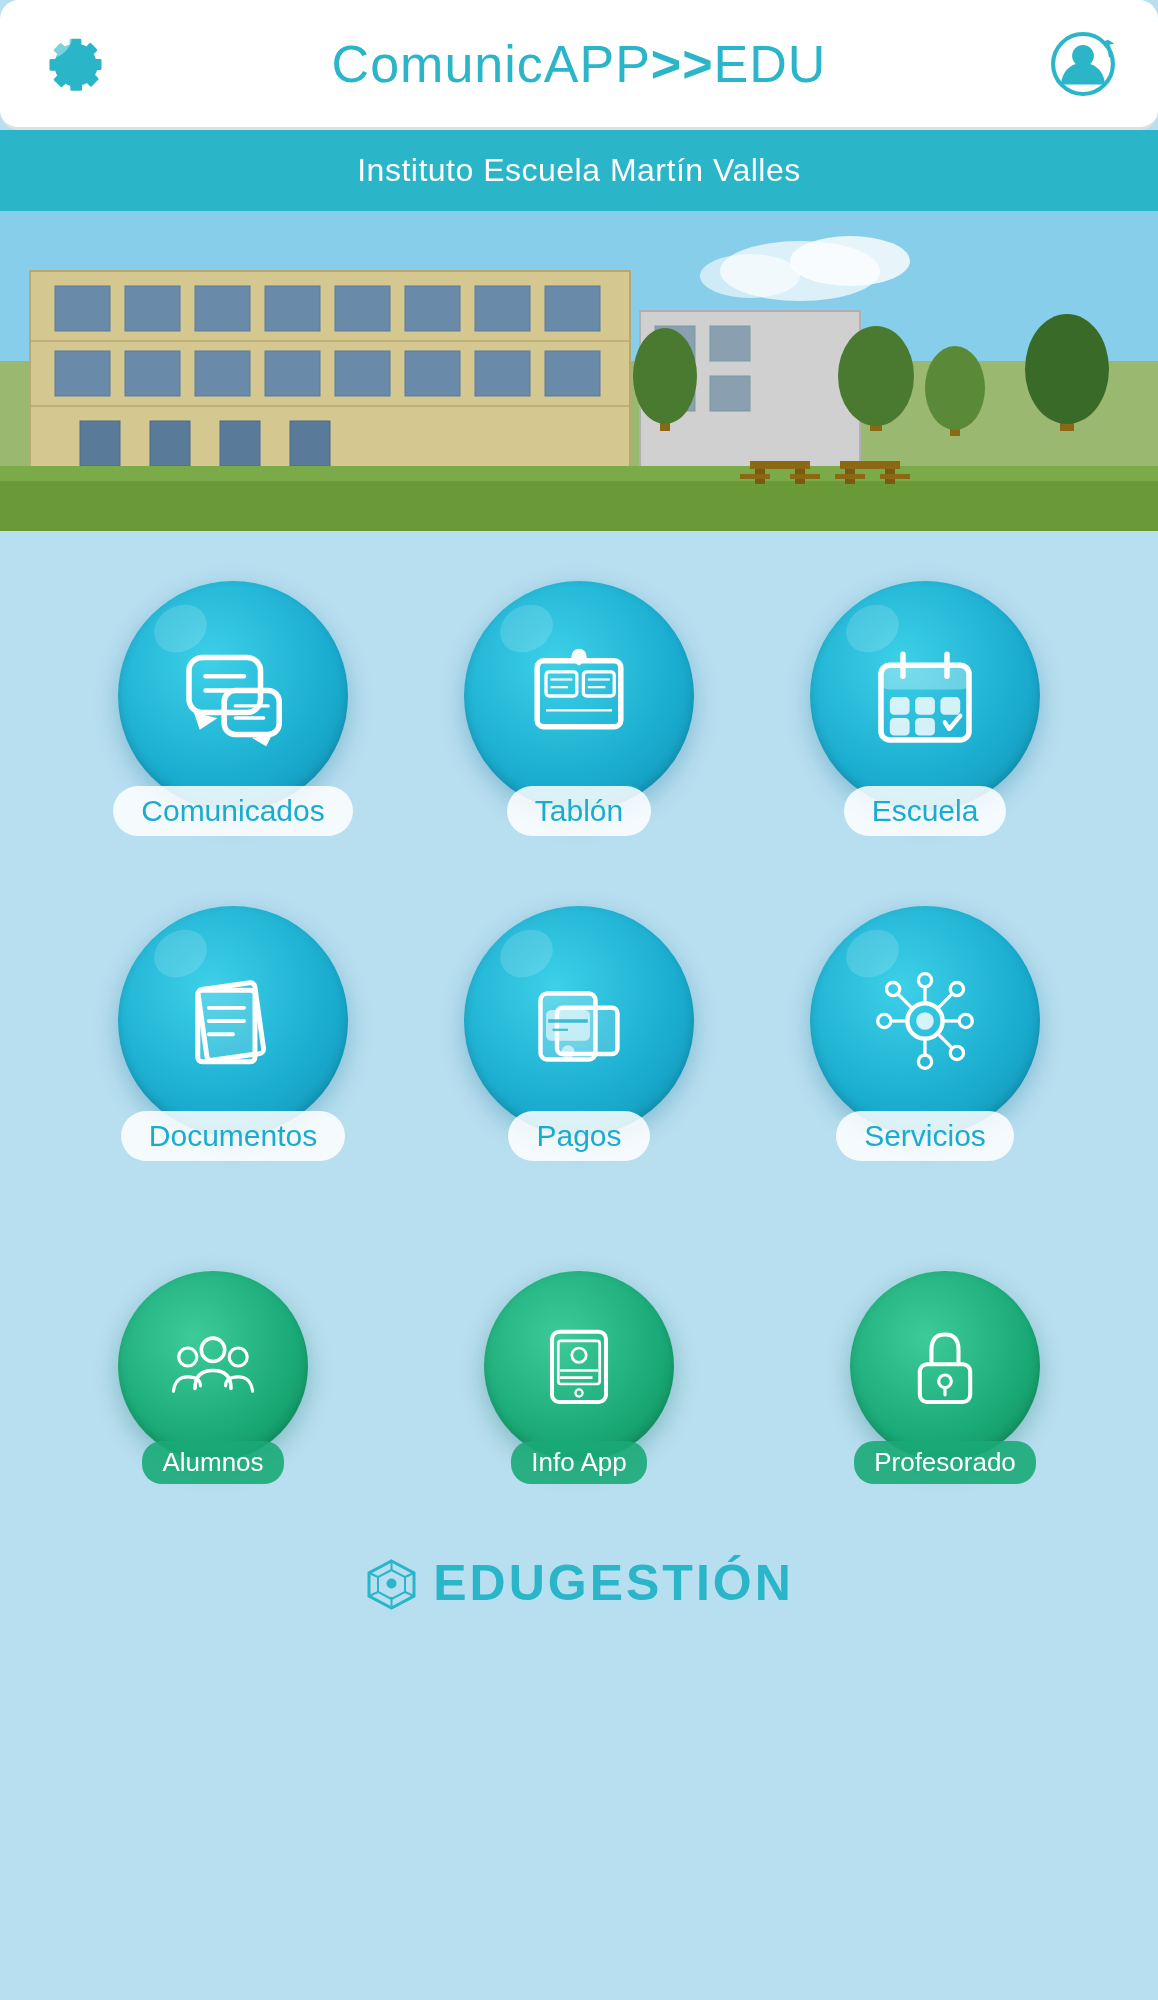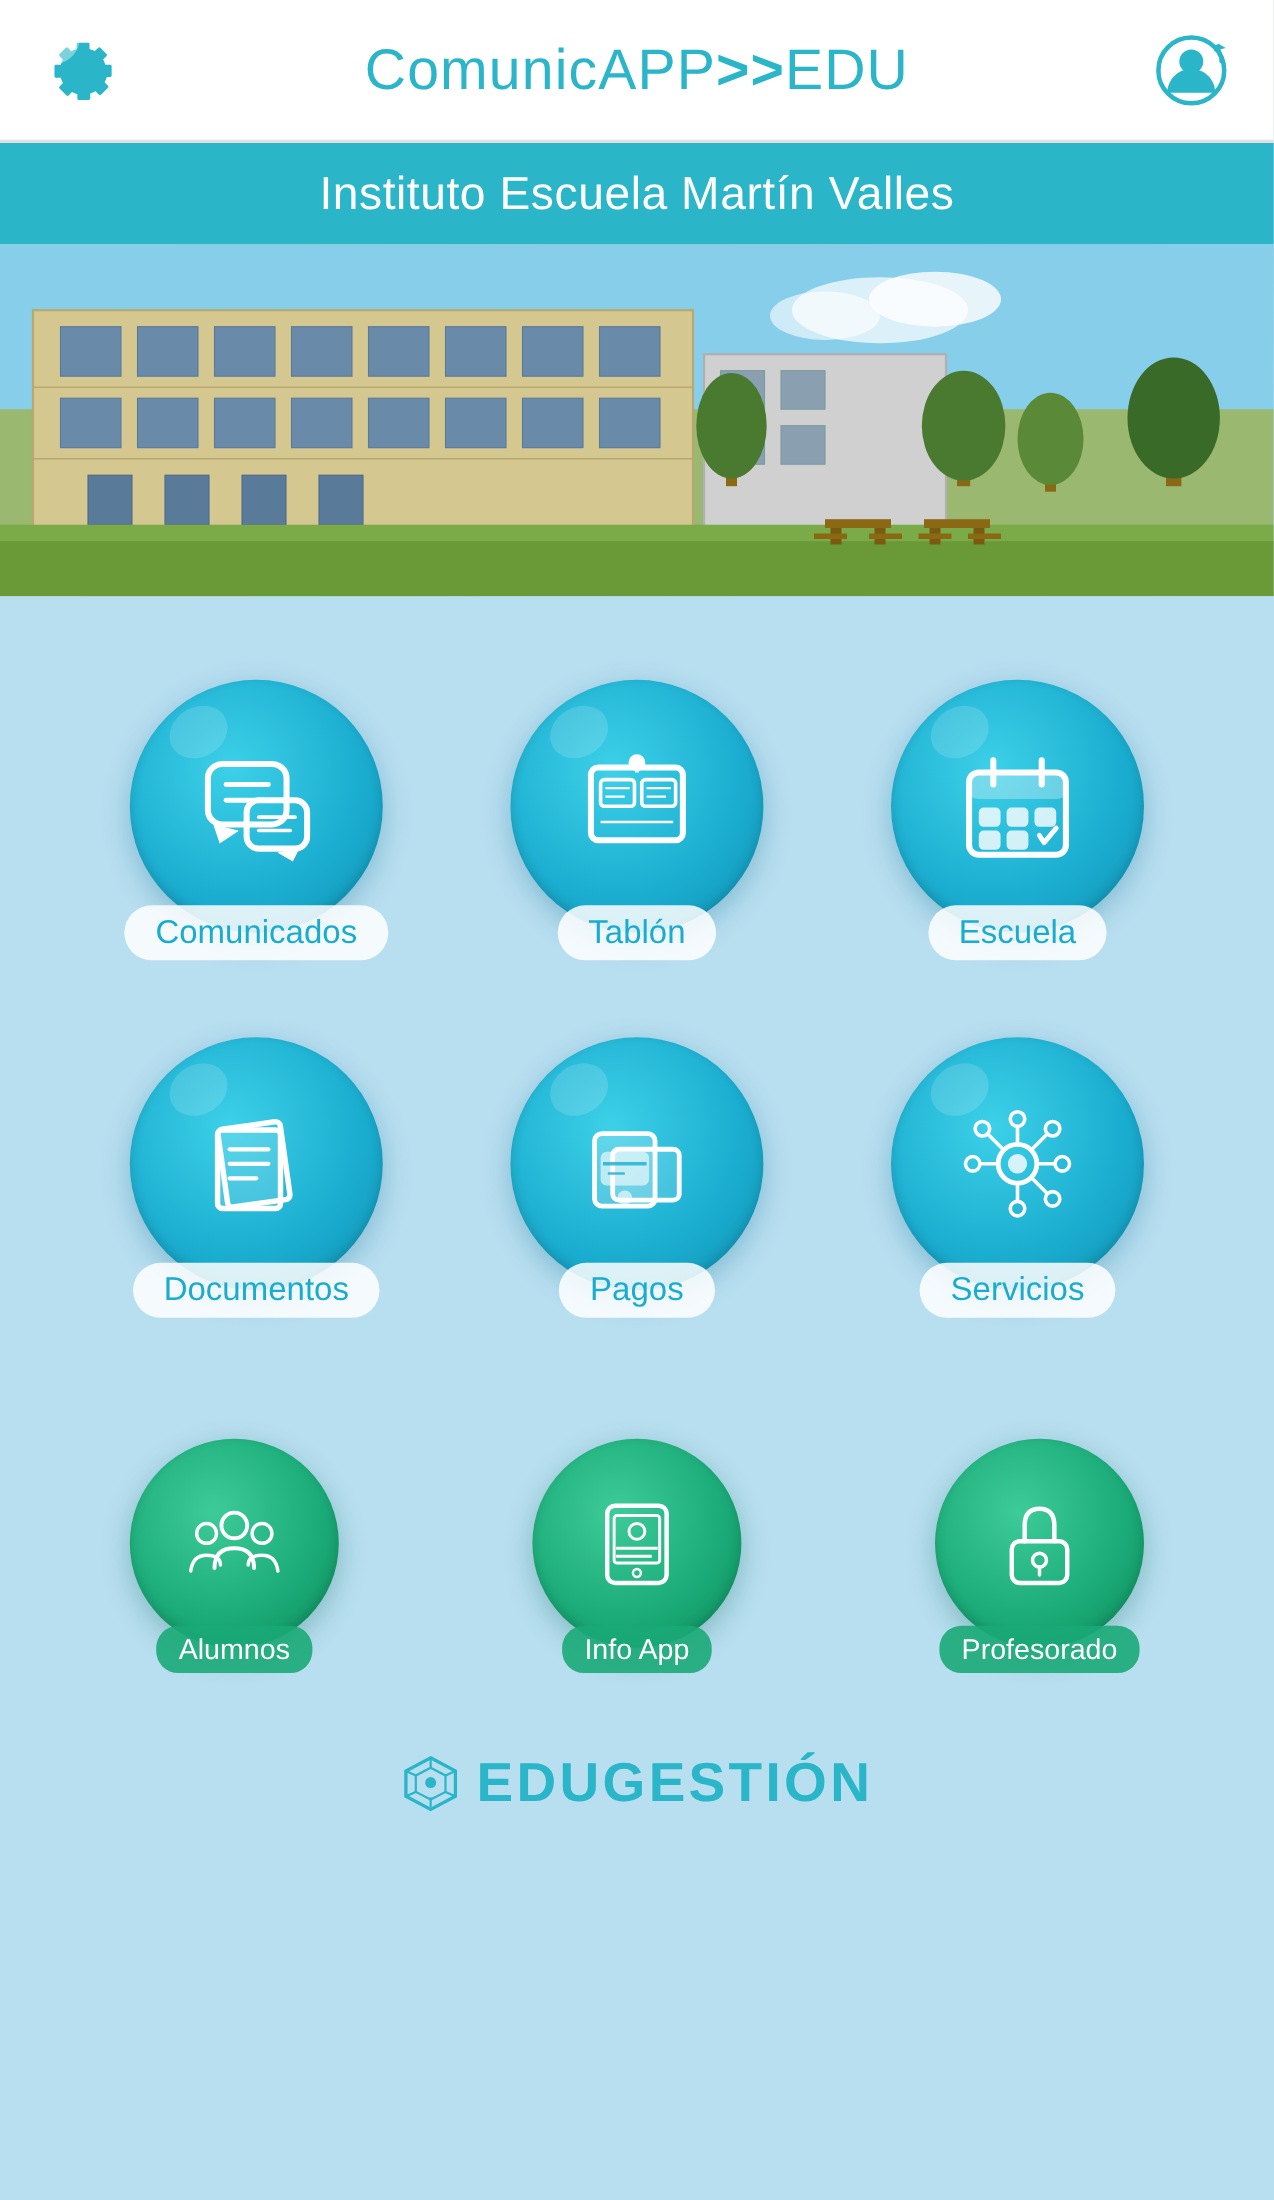--- a/index.html
+++ b/index.html
@@ -14,20 +14,21 @@
 
     
     .header {
       background: #ffffff;
       display: flex;
       align-items: center;
       justify-content: space-between;
       padding: 18px 40px;
       height: 130px;
       border-bottom: 3px solid #e0e0e0;
+      border-radius: 19px;
     }
 
     .header-logo {
       font-size: 52px;
       font-weight: 300;
       color: #2ab5c8;
       letter-spacing: 1px;
     }
 
     .gear-icon-wrap {
@@ -62,21 +63,21 @@
 
     
     .school-banner {
       background: #2ab5c8;
       text-align: center;
       padding: 22px 20px;
     }
 
     .school-banner h1 {
       color: #ffffff;
-      font-size: 42px;
+      font-size: 32px;
       font-weight: 400;
       letter-spacing: 0.5px;
     }
 
     
     .school-image {
       width: 100%;
       height: 320px;
       background: linear-gradient(135deg, #d4c8a0 0%, #c8b870 20%, #a0b878 40%, #87ceeb 70%, #b0d4e8 100%);
       position: relative;
@@ -88,21 +89,21 @@
       top: 0;
       left: 0;
       right: 0;
       height: 145px;
       background: linear-gradient(to bottom, #87CEEB, #b8ddf8);
     }
 
     
     .grid-section {
       background: #b8dff0;
-      padding: 76px 60px 30px 60px;
+      padding: 50px 60px 30px 60px;
     }
 
     .grid-row {
       display: flex;
       justify-content: space-around;
       align-items: center;
       margin-bottom: 50px;
     }
 
     .grid-item {

